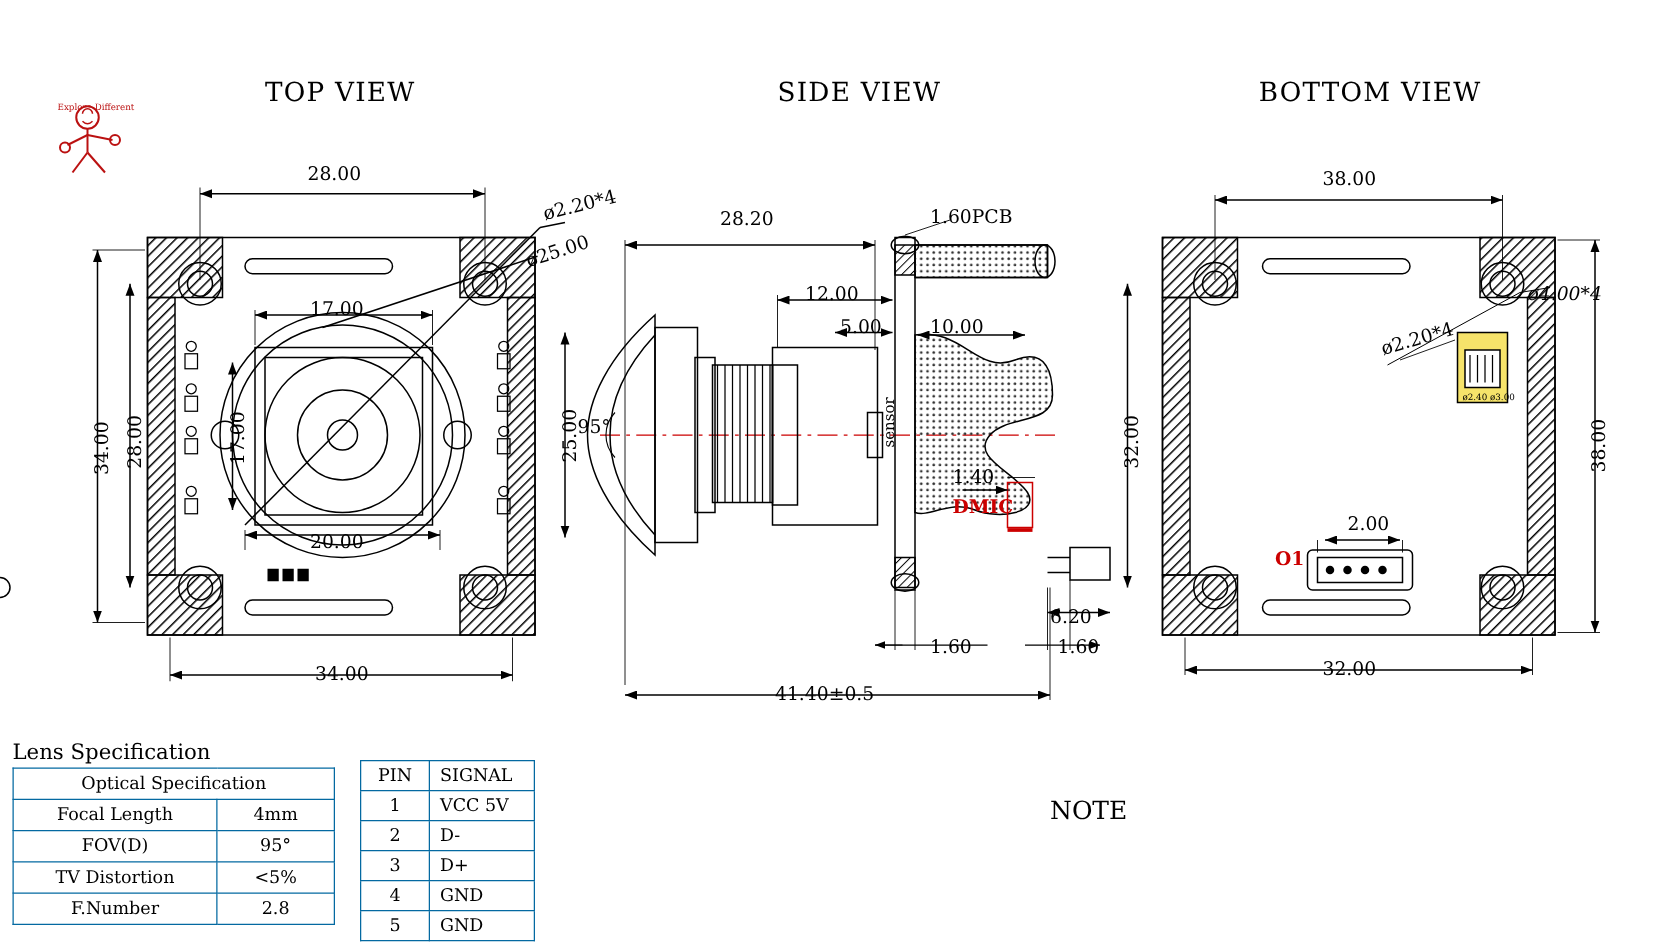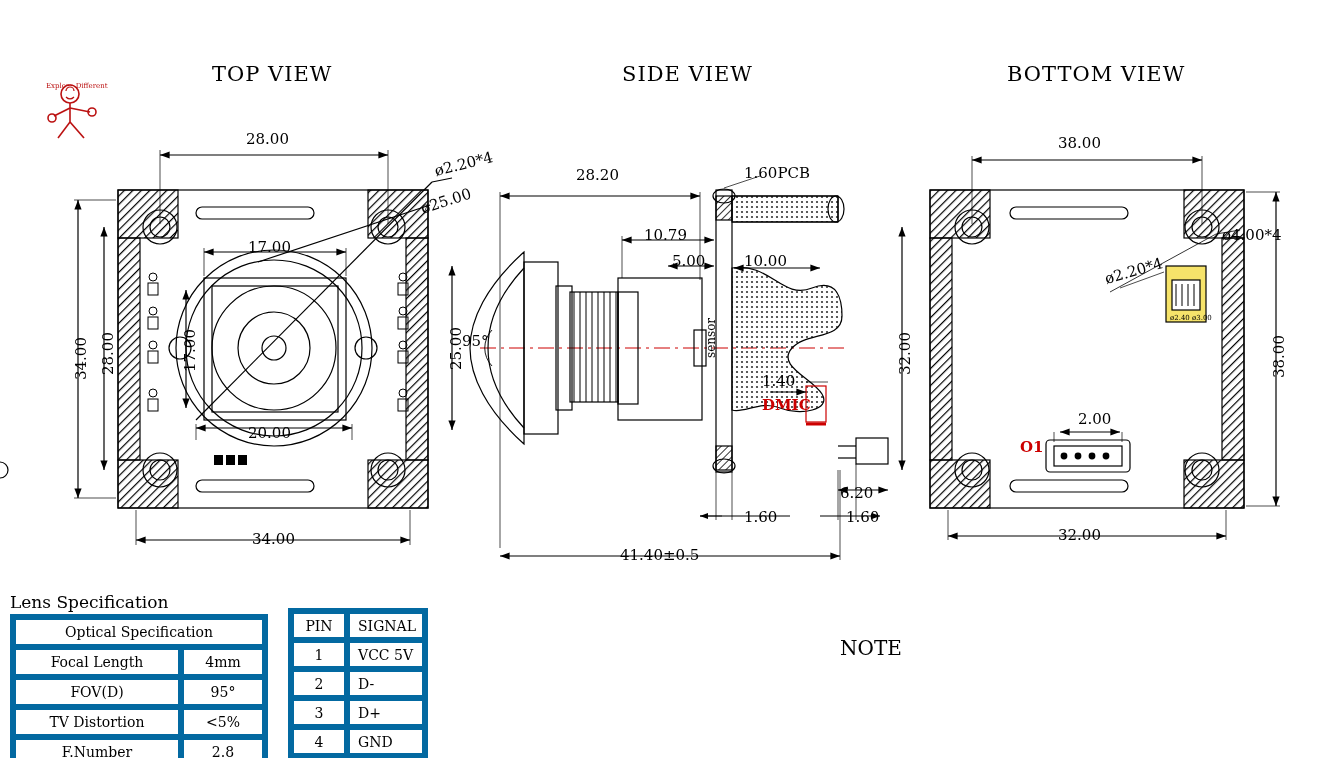--- a/index.html
+++ b/index.html
@@ -11,21 +11,21 @@
   .abs{position:absolute;}
   .view-title{font-family:"DejaVu Serif", serif;font-size:21px;letter-spacing:1px;white-space:nowrap;}
   .dim{font-family:"DejaVu Serif", serif;font-size:15px;white-space:nowrap;}
   .dim-sm{font-family:"DejaVu Serif", serif;font-size:12px;white-space:nowrap;}
   .rot90{transform:rotate(-90deg);transform-origin:left top;}
   .red{color:#cc0000;}
   svg{position:absolute;left:0;top:0;overflow:visible;}
 
   
   table{border-collapse:collapse;font-family:"DejaVu Serif", serif;font-size:14px;}
-  table td,table th{border:6px solid #0369a1;padding:2px 6px;text-align:center;font-weight:normal;}
+  table td,table th{border:1px solid #0369a1;padding:2px 6px;text-align:center;font-weight:normal;}
   .spec-title{font-family:"DejaVu Serif", serif;font-size:17px;margin-bottom:2px;}
   .lens-table{width:258px;}
   .lens-table td{height:20px;}
   .lens-table td.k{width:150px;}
   .pin-table{width:140px;}
   .pin-table td{height:19px;}
   .pin-table td.p{width:42px;}
   .pin-table td.s{text-align:left;padding-left:8px;}
   .note-title{font-family:"DejaVu Serif", serif;font-size:20px;}
   .note-line{font-family:"DejaVu Serif", serif;font-size:15px;white-space:nowrap;}
@@ -318,38 +318,38 @@
   <div class="abs dim rot90" style="left:72px;top:380px;">34.00</div>
   <div class="abs dim rot90" style="left:99px;top:375px;">28.00</div>
   <div class="abs dim" style="left:248px;top:238px;">17.00</div>
   <div class="abs dim rot90" style="left:181px;top:372px;">17.00</div>
   <div class="abs dim" style="left:248px;top:424px;">20.00</div>
   <div class="abs dim" style="left:434px;top:155px;transform:rotate(-14deg);">ø2.20*4</div>
   <div class="abs dim" style="left:420px;top:192px;transform:rotate(-18deg);">ø25.00</div>
 
   <div class="abs dim" style="left:576px;top:166px;">28.20</div>
   <div class="abs dim" style="left:744px;top:164px;">1.60PCB</div>
-  <div class="abs dim" style="left:644px;top:226px;">10.79</div>
+  <div class="abs dim" style="left:644px;top:226px;">12.00</div>
   <div class="abs dim" style="left:672px;top:252px;">5.00</div>
   <div class="abs dim" style="left:744px;top:252px;">10.00</div>
   <div class="abs dim rot90" style="left:447px;top:370px;">25.00</div>
   <div class="abs dim" style="left:462px;top:332px;">95°</div>
   <div class="abs dim-sm rot90" style="left:704px;top:358px;">sensor</div>
   <div class="abs dim" style="left:762px;top:372px;">1.40</div>
   <div class="abs dim red" style="left:762px;top:396px;font-weight:bold;">DMIC</div>
   <div class="abs dim" style="left:840px;top:484px;">6.20</div>
   <div class="abs dim" style="left:744px;top:508px;">1.60</div>
   <div class="abs dim" style="left:846px;top:508px;">1.60</div>
   <div class="abs dim" style="left:620px;top:546px;">41.40±0.5</div>
 
   <div class="abs dim" style="left:1058px;top:134px;">38.00</div>
   <div class="abs dim" style="left:1058px;top:526px;">32.00</div>
   <div class="abs dim rot90" style="left:1270px;top:378px;">38.00</div>
   <div class="abs dim rot90" style="left:896px;top:375px;">32.00</div>
-  <div class="abs dim" style="left:1222px;top:226px;">ø4.00*4</div>
+  <div class="abs dim" style="left:1222px;top:226px;font-style:italic;">ø4.00*4</div>
   <div class="abs dim" style="left:1104px;top:262px;transform:rotate(-16deg);">ø2.20*4</div>
   <div class="abs dim-sm" style="left:1170px;top:314px;font-size:7px;">ø2.40 ø3.00</div>
   <div class="abs dim" style="left:1078px;top:410px;">2.00</div>
   <div class="abs dim red" style="left:1020px;top:438px;font-weight:bold;">O1</div>
 
   <div class="abs" style="left:10px;top:592px;">
     <div class="spec-title">Lens Specification</div>
     <table class="lens-table">
       <tbody>
           <tr>

